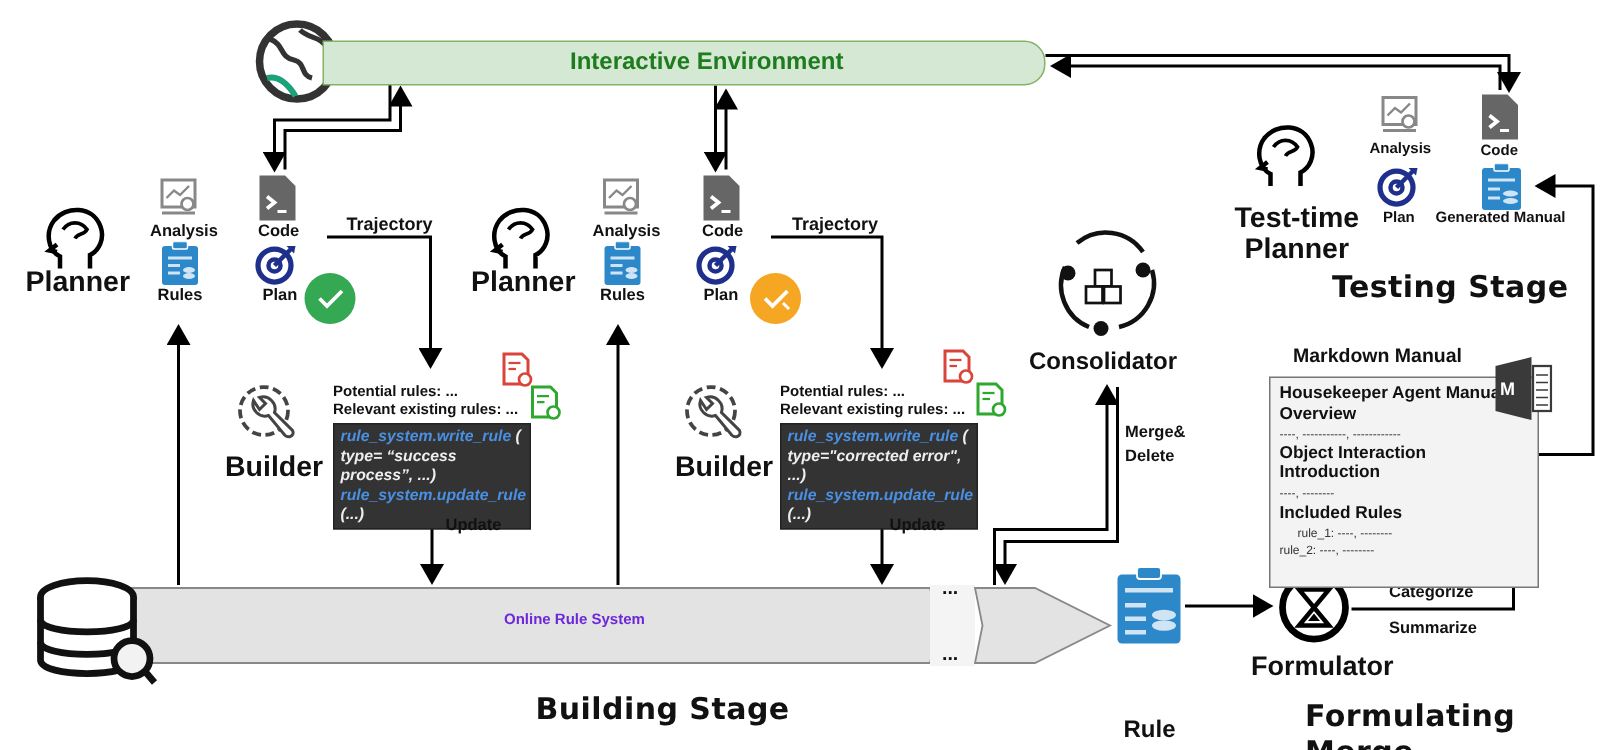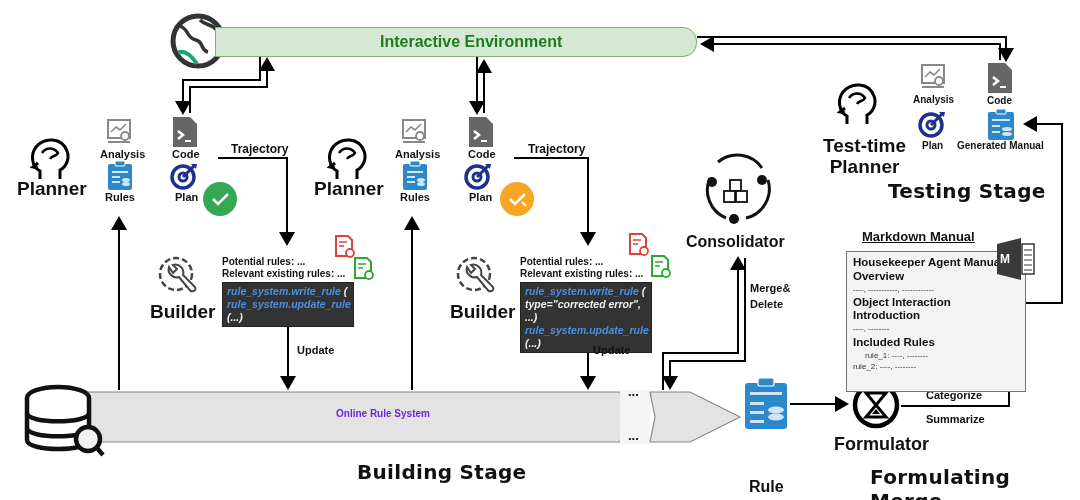--- a/index.html
+++ b/index.html
@@ -208,20 +208,21 @@
 
 <svg width="46" height="46" style="left:155px;top:253px;">
   <circle cx="21" cy="21" r="16" fill="none" stroke="#444" stroke-width="2.5" stroke-dasharray="6 3"></circle>
   <path d="M14,14 C12,20 18,26 24,24 L34,36 C36,40 42,38 40,34 L28,22 C30,16 24,10 18,12 L22,16 L18,20 Z" fill="#fff" stroke="#444" stroke-width="2"></path>
 </svg>
 <div class="lbl big" style="left:150px;top:301px;">Builder</div>
 <div class="lbl sm" style="left:222px;top:256px;font-size:10px;">Potential rules: ...</div>
 <div class="lbl sm" style="left:222px;top:268px;font-size:10px;">Relevant existing rules: ...</div>
 <div class="code-box" style="left:222px;top:282px;width:122px;">
   <div><span class="fn">rule_system.write_rule</span><span> (</span></div>
+  <div>type= “success process”, ...)</div>
   <div><span class="fn">rule_system.update_rule</span><span> (...)</span></div>
 </div>
 
 <svg width="46" height="46" style="left:453px;top:253px;">
   <circle cx="21" cy="21" r="16" fill="none" stroke="#444" stroke-width="2.5" stroke-dasharray="6 3"></circle>
   <path d="M14,14 C12,20 18,26 24,24 L34,36 C36,40 42,38 40,34 L28,22 C30,16 24,10 18,12 L22,16 L18,20 Z" fill="#fff" stroke="#444" stroke-width="2"></path>
 </svg>
 <div class="lbl big" style="left:450px;top:301px;">Builder</div>
 <div class="lbl sm" style="left:520px;top:256px;font-size:10px;">Potential rules: ...</div>
 <div class="lbl sm" style="left:520px;top:268px;font-size:10px;">Relevant existing rules: ...</div>
@@ -278,21 +279,21 @@
     <rect x="7" y="42" width="14" height="3" fill="#cfe4f5"></rect>
   <ellipse cx="33" cy="32" rx="8" ry="3.5" fill="#cfe4f5"></ellipse>
     <ellipse cx="33" cy="39" rx="8" ry="3.5" fill="#cfe4f5"></ellipse>
 </svg>
 <div class="lbl" style="left:749px;top:437px;font-size:16px;margin-top:41px;">Rule</div>
 
 <div class="lbl" style="left:834px;top:434px;font-size:18px;">Formulator</div>
 <div class="lbl sm" style="left:926px;top:389px;">Categorize</div>
 <div class="lbl sm" style="left:926px;top:413px;">Summarize</div>
 
-<div class="lbl" style="left:862px;top:229px;font-size:13px;text-decoration:underline;">Markdown Manual</div>
+<div class="lbl" style="left:862px;top:229px;font-size:13px;">Markdown Manual</div>
 <div class="manual">
   <div class="h" style="top:4px;">Housekeeper Agent Manual</div>
   <div class="h" style="top:18px;">Overview</div>
   <div class="d" style="top:33px;">----, -----------, ------------</div>
   <div class="h" style="top:44px;width:120px;line-height:13px;">Object Interaction Introduction</div>
   <div class="d" style="top:72px;">----, --------</div>
   <div class="h" style="top:84px;">Included Rules</div>
   <div class="d" style="top:99px;padding-left:12px;">rule_1: ----, --------</div>
   <div class="d" style="top:110px;">rule_2: ----, --------</div>
 </div>

